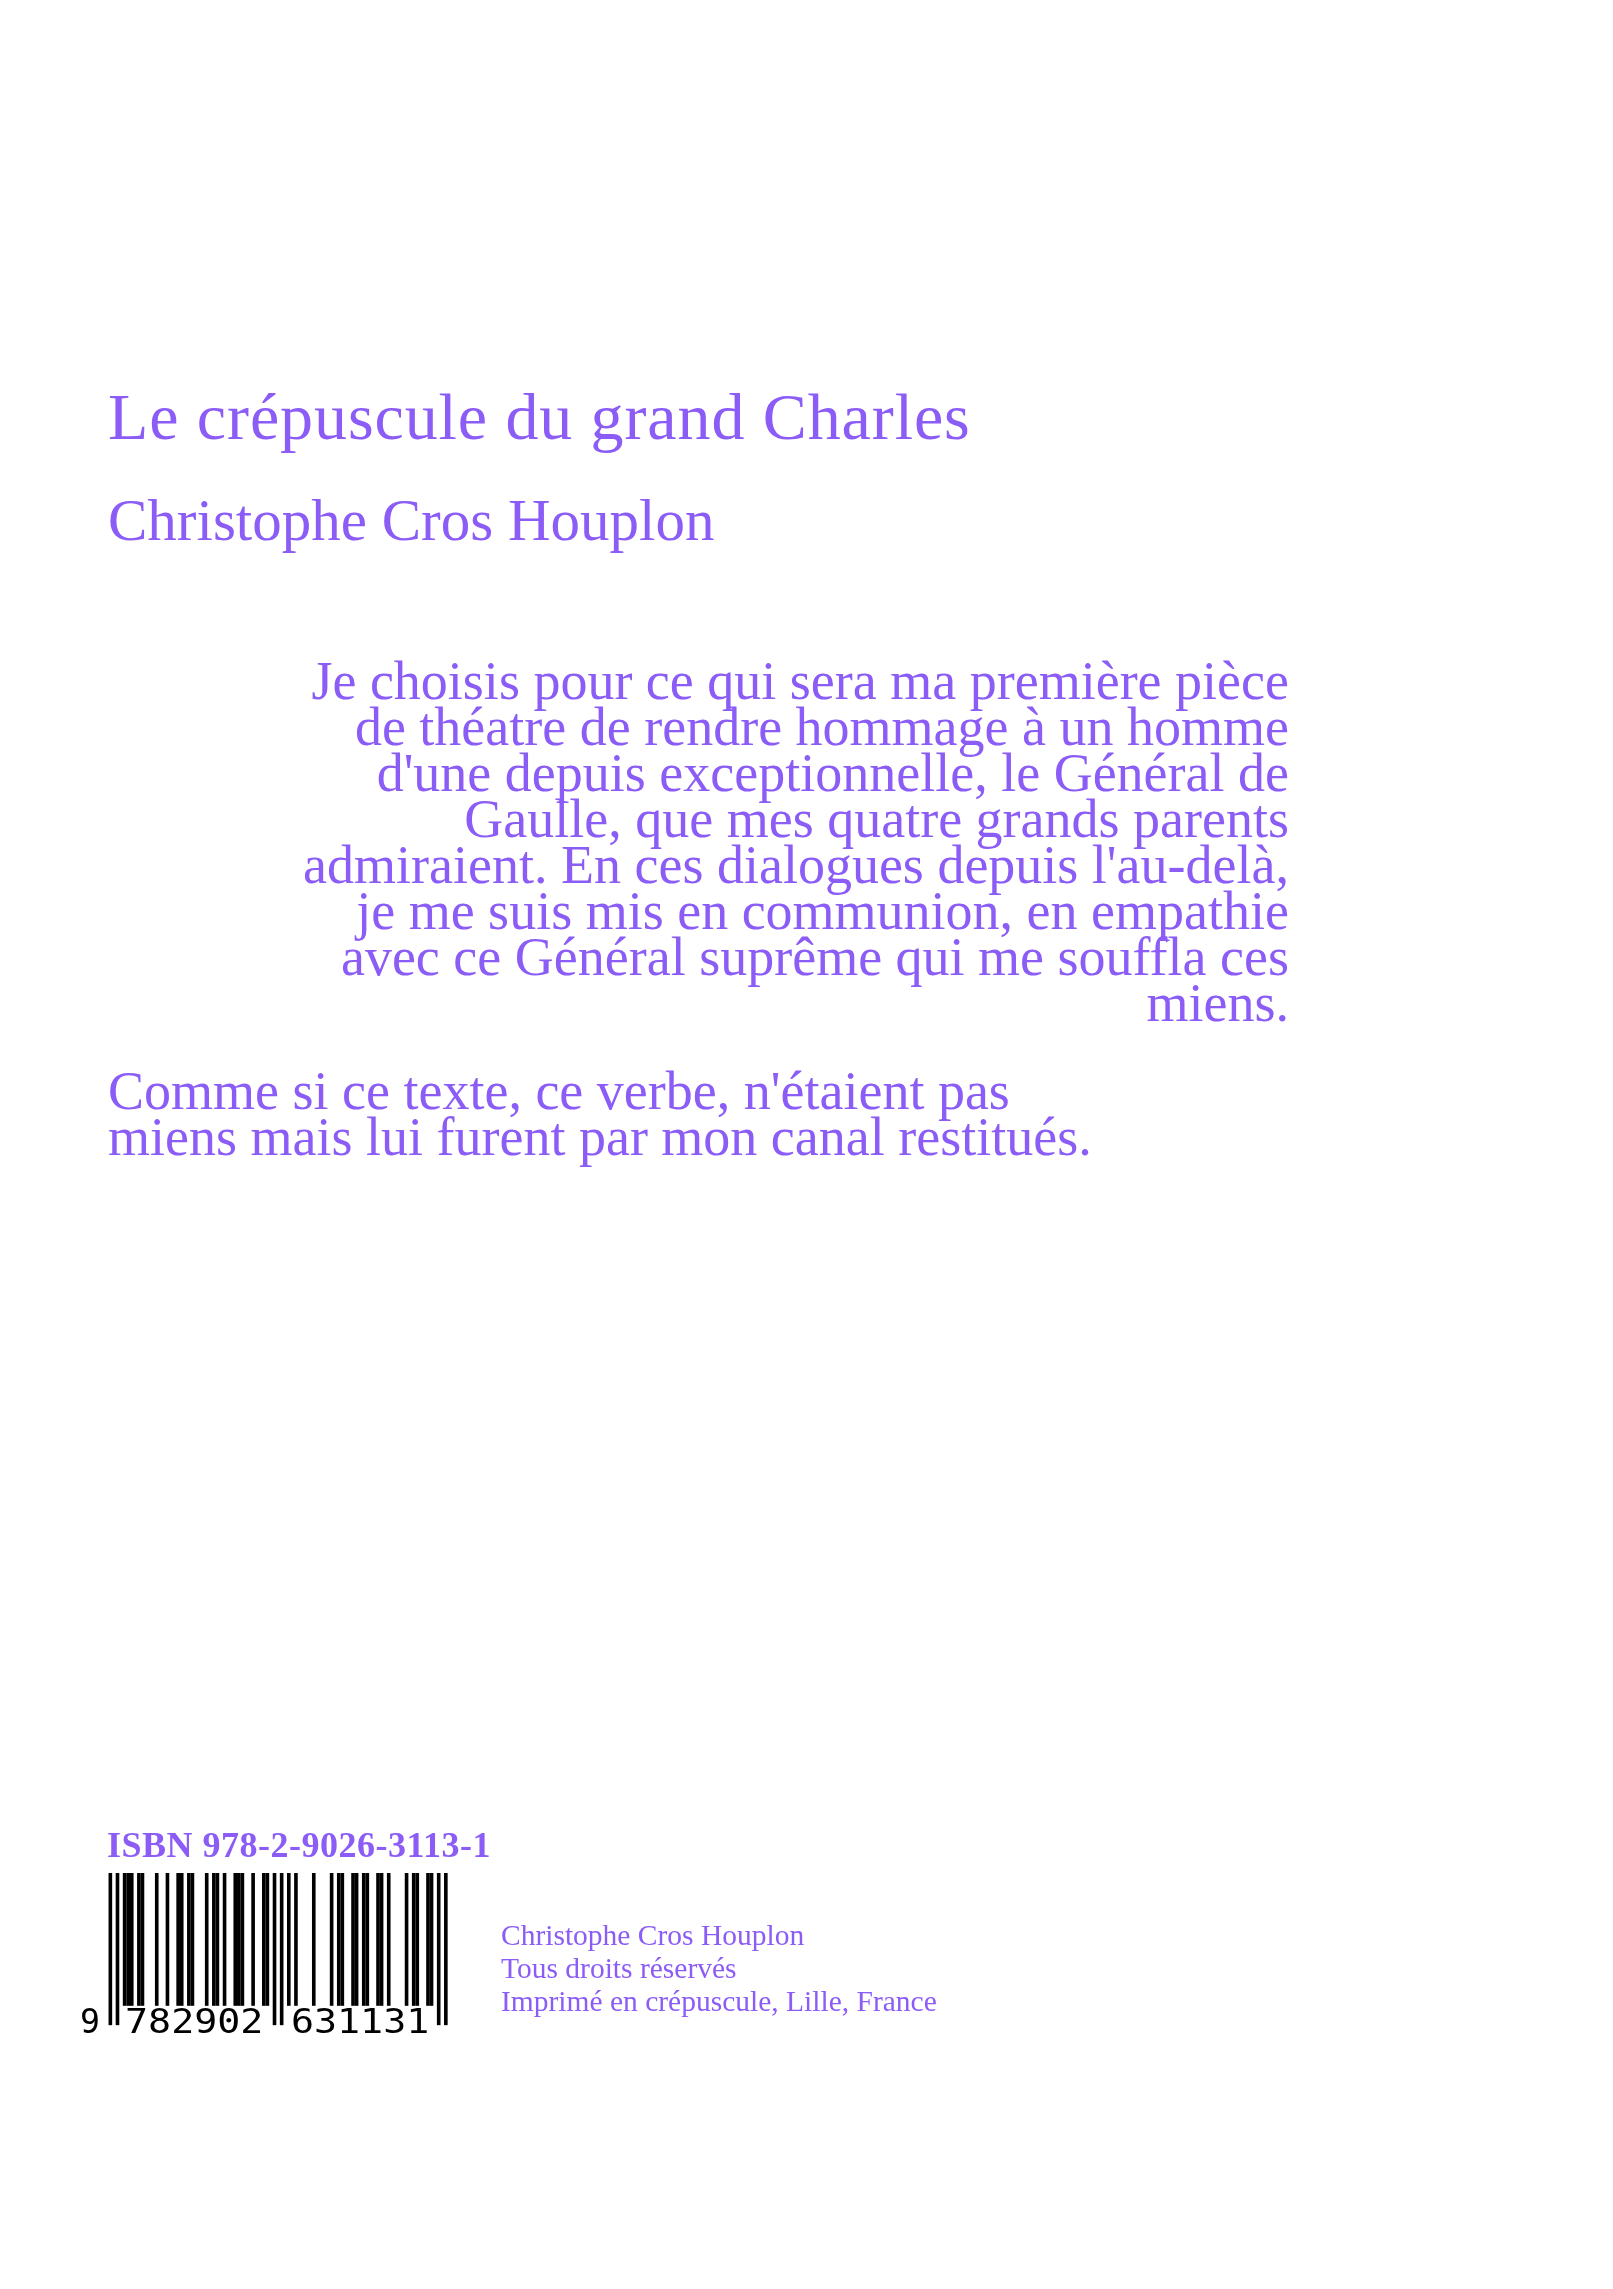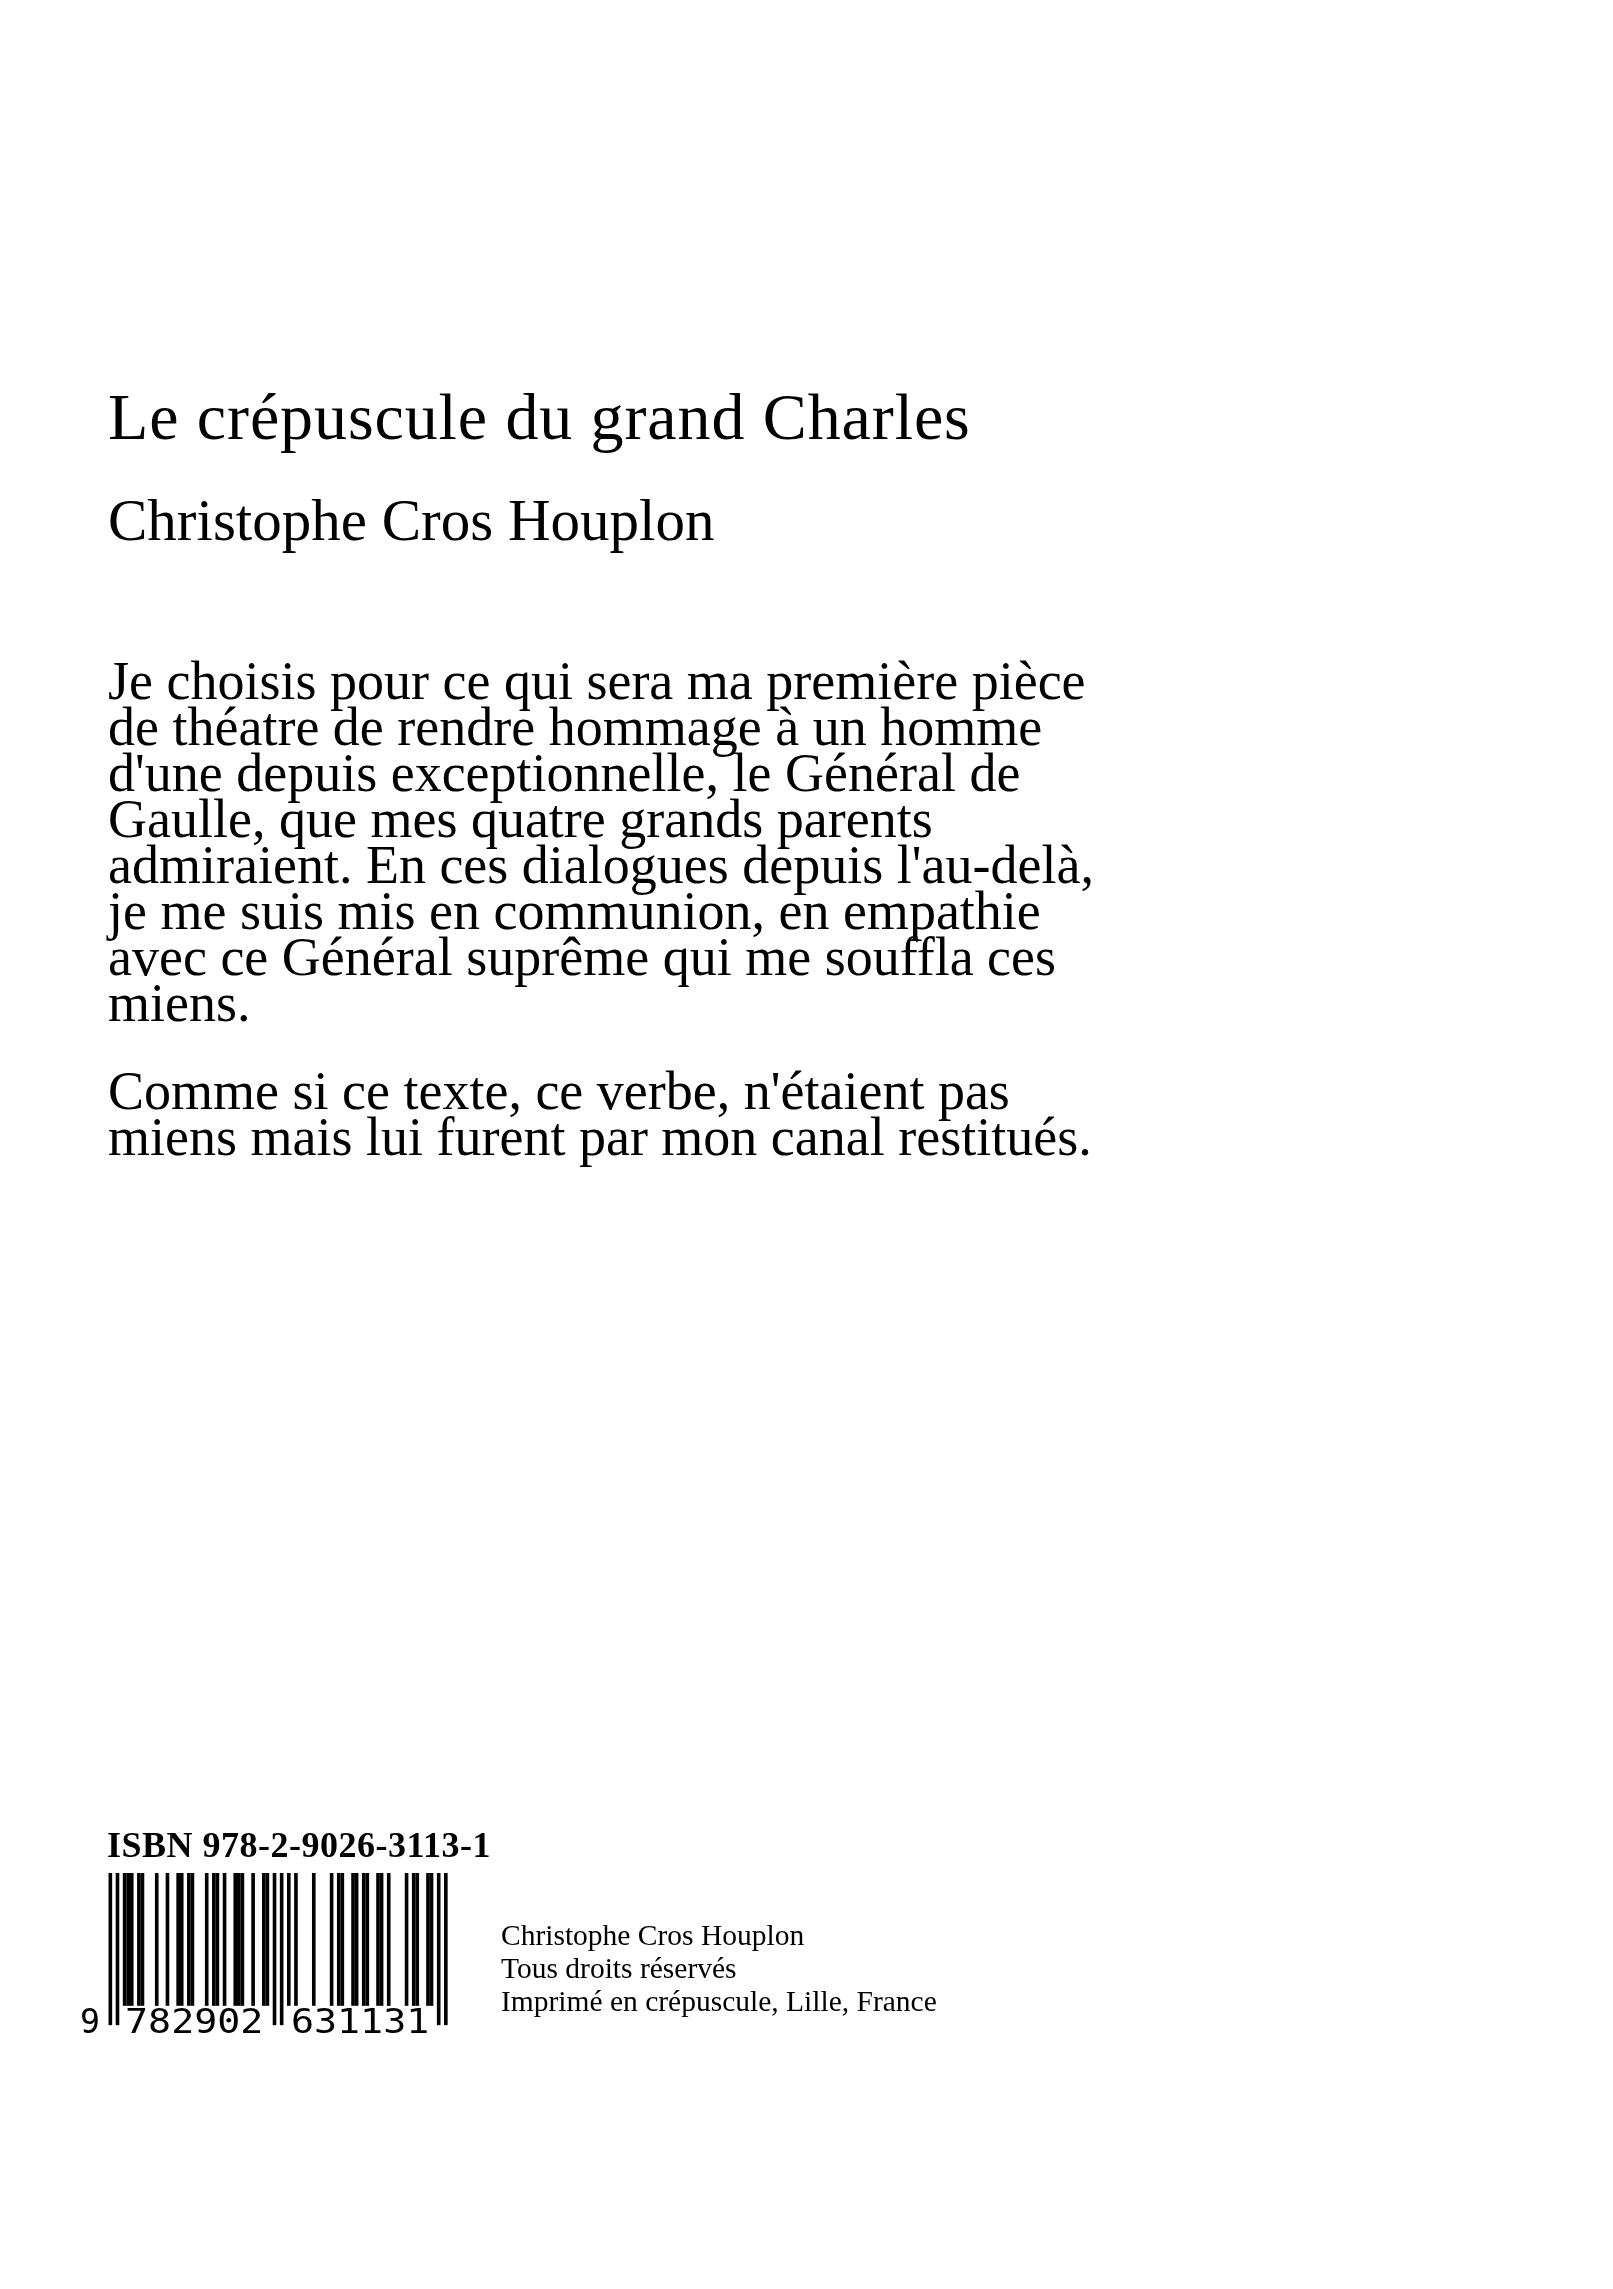--- a/index.html
+++ b/index.html
@@ -1,32 +1,32 @@
 <!DOCTYPE html>
 <html style="font-size:14.8px"><head>
 <meta charset="utf-8">
 <style>
   html,body{margin:0;padding:0;background:#ffffff;}
   .page{
-    position:relative;width:1613px;height:2290px;background:#ffffff;color:#000000;
+    position:relative;width:1613px;height:2290px;background:#ffffff;color:#8b5cf6;
     font-family:"Liberation Serif","DejaVu Serif",serif;overflow:hidden;
   }
   .title{
     position:absolute;left:108px;top:380px;margin:0;font-weight:normal;
     font-size:66px;line-height:74px;letter-spacing:0.9px;white-space:nowrap;
   }
   .author{
     position:absolute;left:108px;top:490px;
     font-size:59px;line-height:61px;white-space:nowrap;
   }
   .para{
     position:absolute;left:108px;width:1181px;
     font-size:54px;line-height:46px;
   }
-  .p1{top:658px;}
+  .p1{top:658px;text-align:right;}
   .p2{top:1068px;}
   .para .line{white-space:nowrap;}
   .isbn{
     position:absolute;left:107px;top:1829px;
     font-size:36px;line-height:33px;font-weight:bold;letter-spacing:0.5px;white-space:nowrap;
   }
   .barcode{position:absolute;left:75px;top:1873px;}
   .barcode rect{fill:#000000;}
   .barcode text{font-family:"DejaVu Sans Mono",monospace;font-size:36px;fill:#000000;}
   .colophon{

